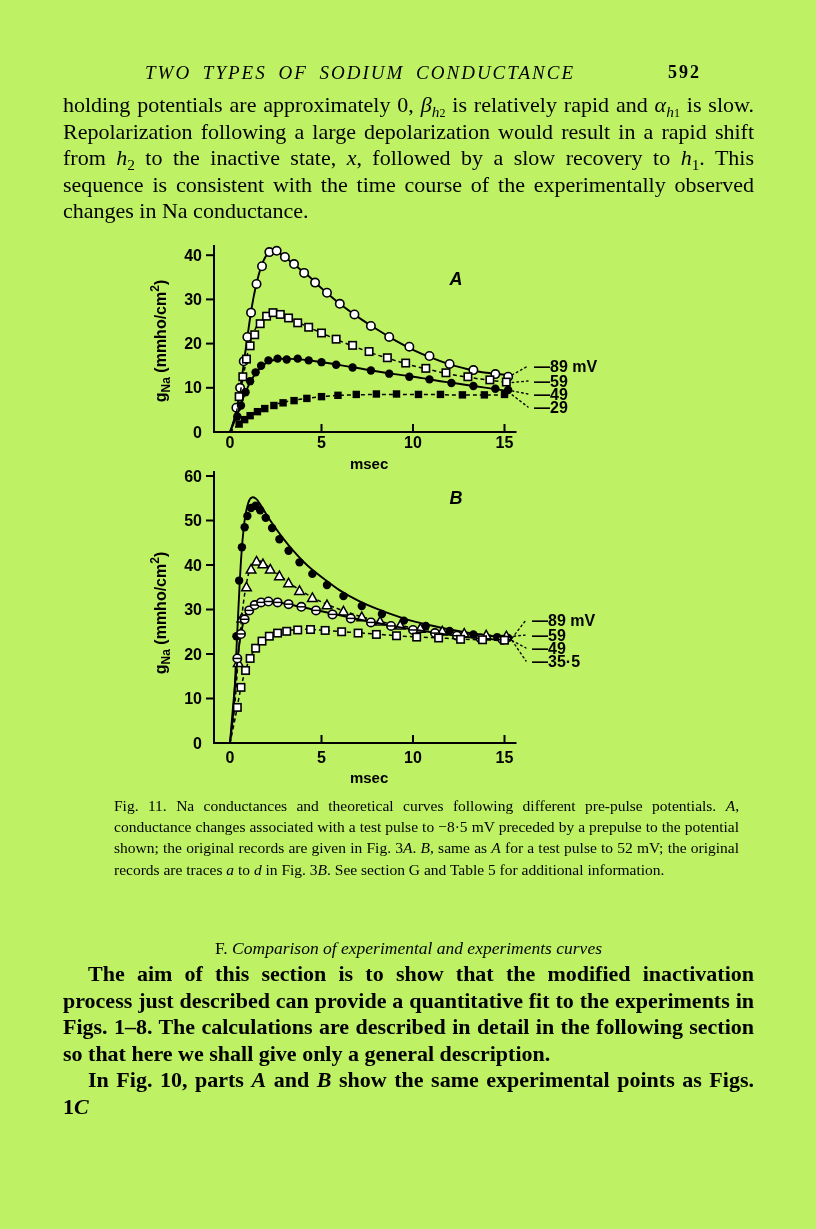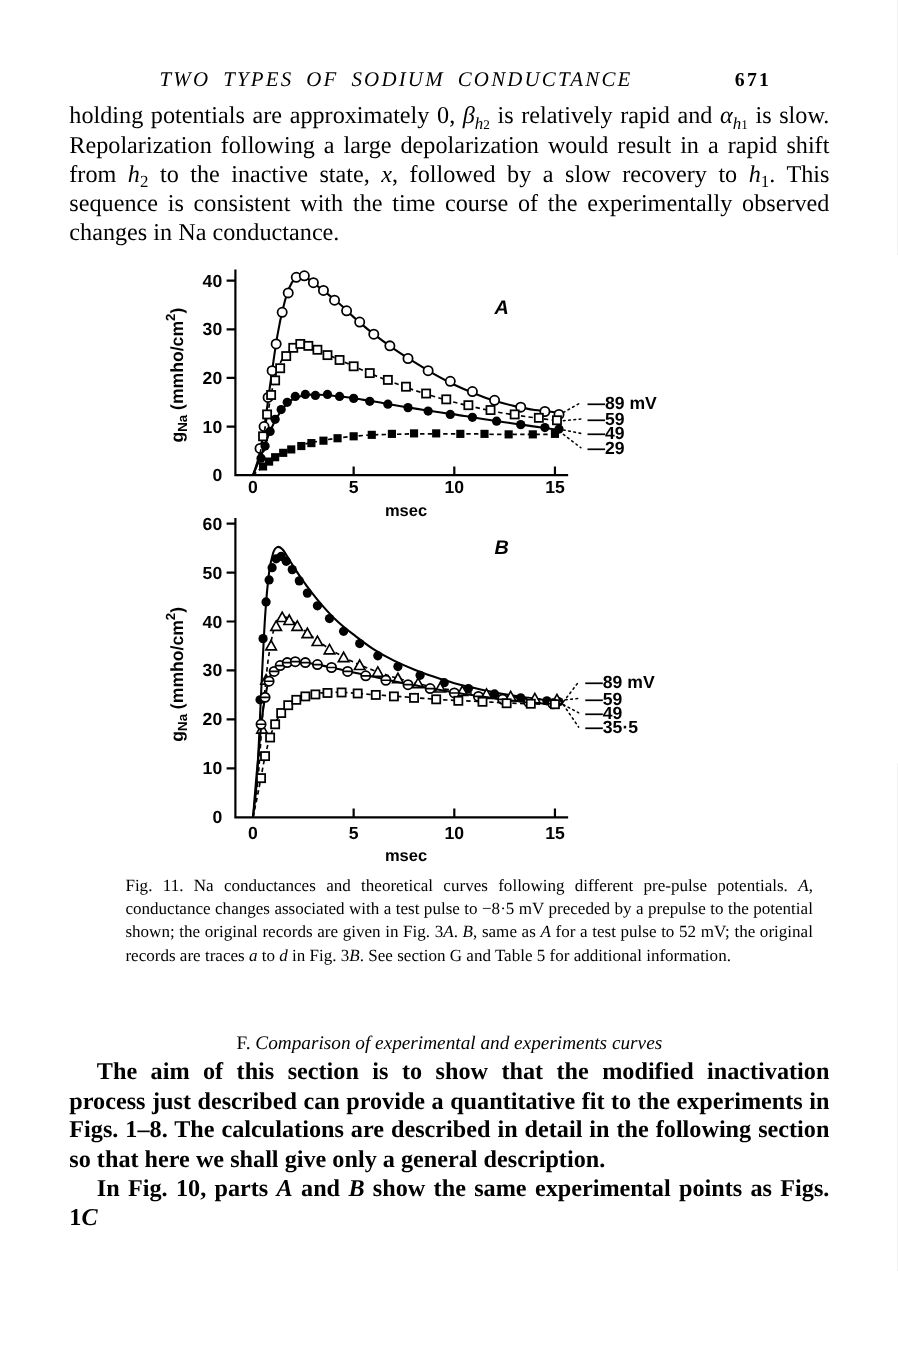--- a/index.html
+++ b/index.html
@@ -1,16 +1,16 @@
 <!DOCTYPE html>
 <html><head>
 <meta charset="utf-8">
 <style>
   html,body{margin:0;padding:0;background:#e9e9e9;}
-  .page{position:relative;width:816px;height:1229px;background:#ffffff;color:#000;
+  .page{position:relative;width:816px;height:1229px;background:#bef264;color:#000;
         font-family:"Liberation Serif",serif;overflow:hidden;}
   .running-title{position:absolute;left:60px;top:62px;width:600px;text-align:center;
         font-style:italic;font-size:19px;letter-spacing:2px;word-spacing:5px;white-space:nowrap;}
   .page-number{position:absolute;left:668px;top:62px;font-size:18px;font-weight:bold;letter-spacing:2px;}
   .para{position:absolute;left:63px;width:691px;font-size:22px;line-height:26.5px;text-align:justify;}
   .para p{margin:0;text-indent:25px;font-weight:bold;}
   .p1{top:92px;}
   .p23{top:961px;}
   sub{font-size:70%;line-height:0;}
   .ss{font-size:78%;vertical-align:-22%;}
@@ -19,21 +19,21 @@
   #chart-b{left:140px;top:468px;width:640px;height:326px;}
   .caption{position:absolute;left:114px;top:795px;width:625px;font-size:15.5px;line-height:21.2px;text-align:justify;}
   .sec-heading{position:absolute;left:63px;top:938px;width:691px;text-align:center;font-size:17.5px;}
 </style>
 </head>
 <body>
 
 <div class="page">
 
   <div class="running-title">TWO TYPES OF SODIUM CONDUCTANCE</div>
-  <div class="page-number">671</div>
+  <div class="page-number">592</div>
 
   <div class="para p1">holding potentials are approximately 0, <i>β</i><sub><i>h</i><span class="ss">2</span></sub> is relatively rapid and <i>α</i><sub><i>h</i><span class="ss">1</span></sub> is slow. Repolarization following a large depolarization would result in a rapid shift from <i>h</i><sub>2</sub> to the inactive state, <i>x</i>, followed by a slow recovery to <i>h</i><sub>1</sub>. This sequence is consistent with the time course of the experimentally observed changes in Na conductance.</div>
 
   <div>
     <div class="chart" id="chart-a"><svg width="640" height="240" viewBox="0 0 640 240" font-family="&quot;Liberation Sans&quot;,sans-serif">
           <g>
             <path d="M74 10 L74 196 L375.5 196" fill="none" stroke="#000" stroke-width="2" stroke-linecap="square"></path>
             <text x="62" y="201.5" text-anchor="end" font-size="16" font-weight="bold" fill="#000">0</text>
             <line x1="66" y1="151.8" x2="74" y2="151.8" stroke="#000" stroke-width="2"></line>
             <text x="62" y="157.3" text-anchor="end" font-size="16" font-weight="bold" fill="#000">10</text>

